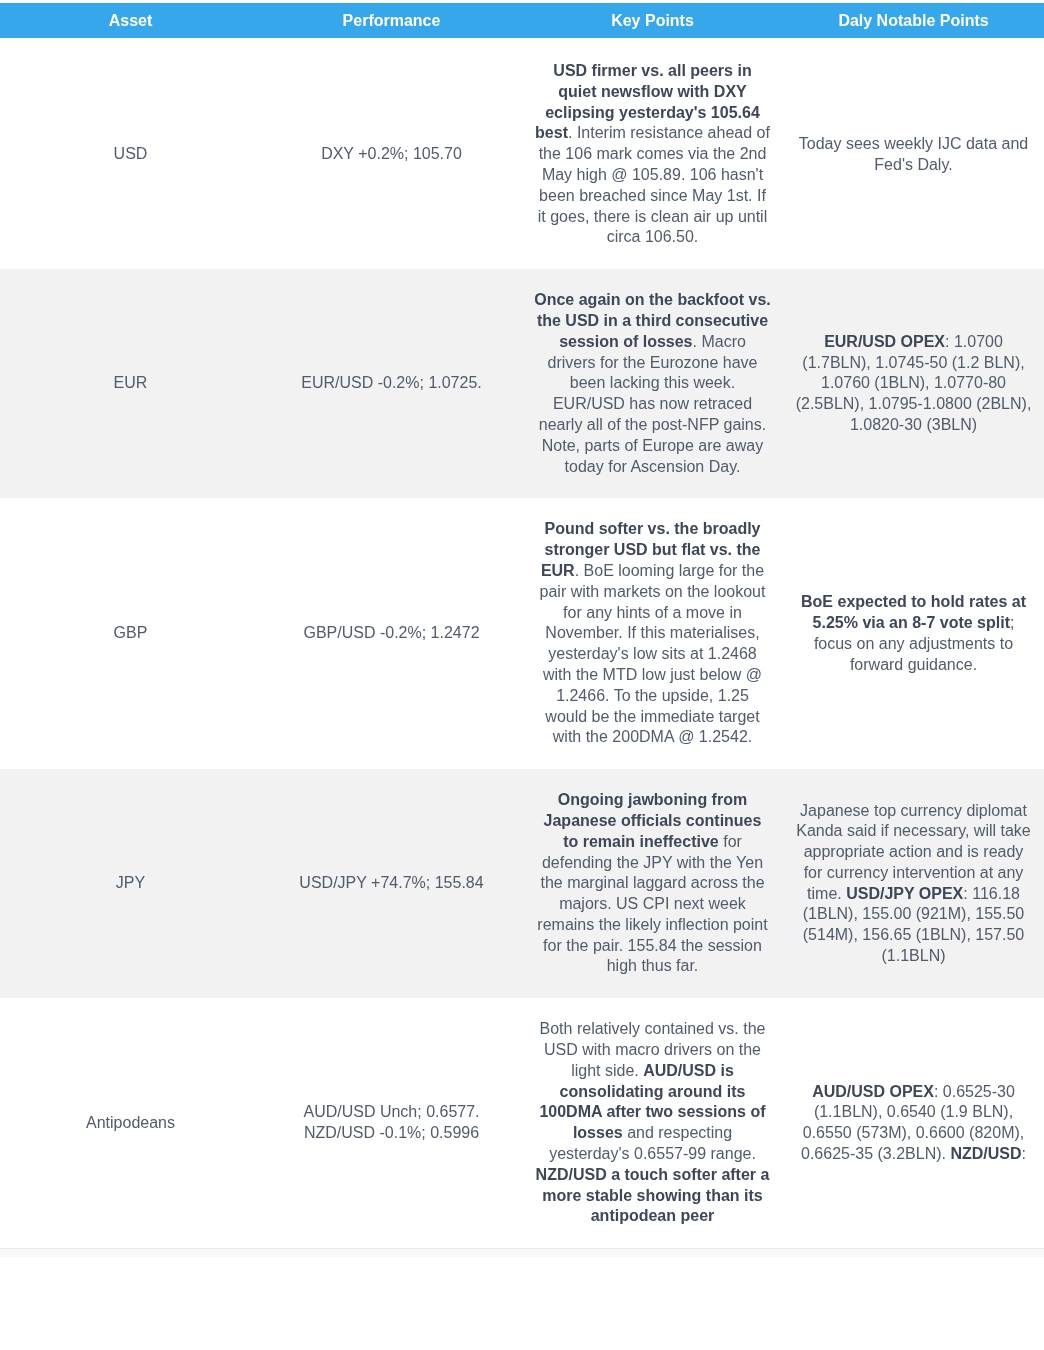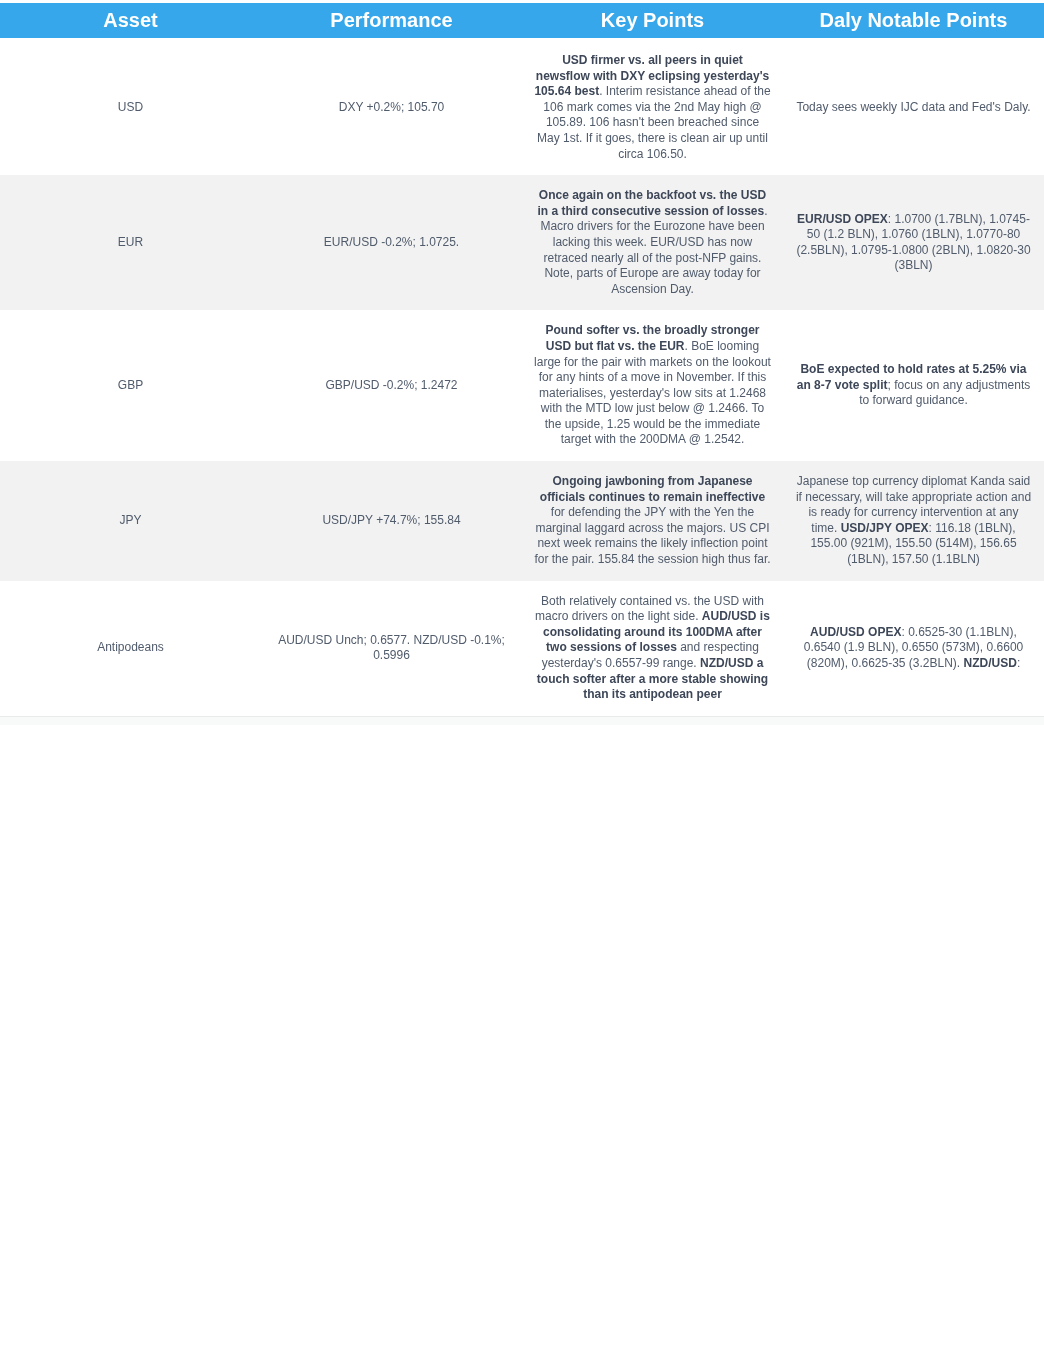--- a/index.html
+++ b/index.html
@@ -15,35 +15,35 @@
   }
   table.fx-table {
     width: 1044px;
     border-collapse: collapse;
     table-layout: fixed;
   }
   table.fx-table col { width: 261px; }
   table.fx-table th {
     background: var(--header-bg, #35a7ea);
     color: var(--header-text, #ffffff);
-    font-size: 20px;
+    font-size: 16px;
     font-weight: bold;
     height: 35px;
     padding: 0 8px;
     text-align: center;
     vertical-align: middle;
     border-bottom: 2px solid #ffffff;
   }
   table.fx-table td {
-    font-size: 12px;
+    font-size: 16px;
     line-height: 1.3;
     color: var(--text, #505b6b);
     text-align: center;
     vertical-align: middle;
-    padding: 13px 12px;
+    padding: 21px 12px;
     word-wrap: break-word;
   }
   table.fx-table tr.shade td {
     background: var(--row-alt-bg, #f2f2f2);
   }
   .seg-b {
     font-weight: bold;
     color: var(--bold-text, #3d4758);
   }
   .next-row {

